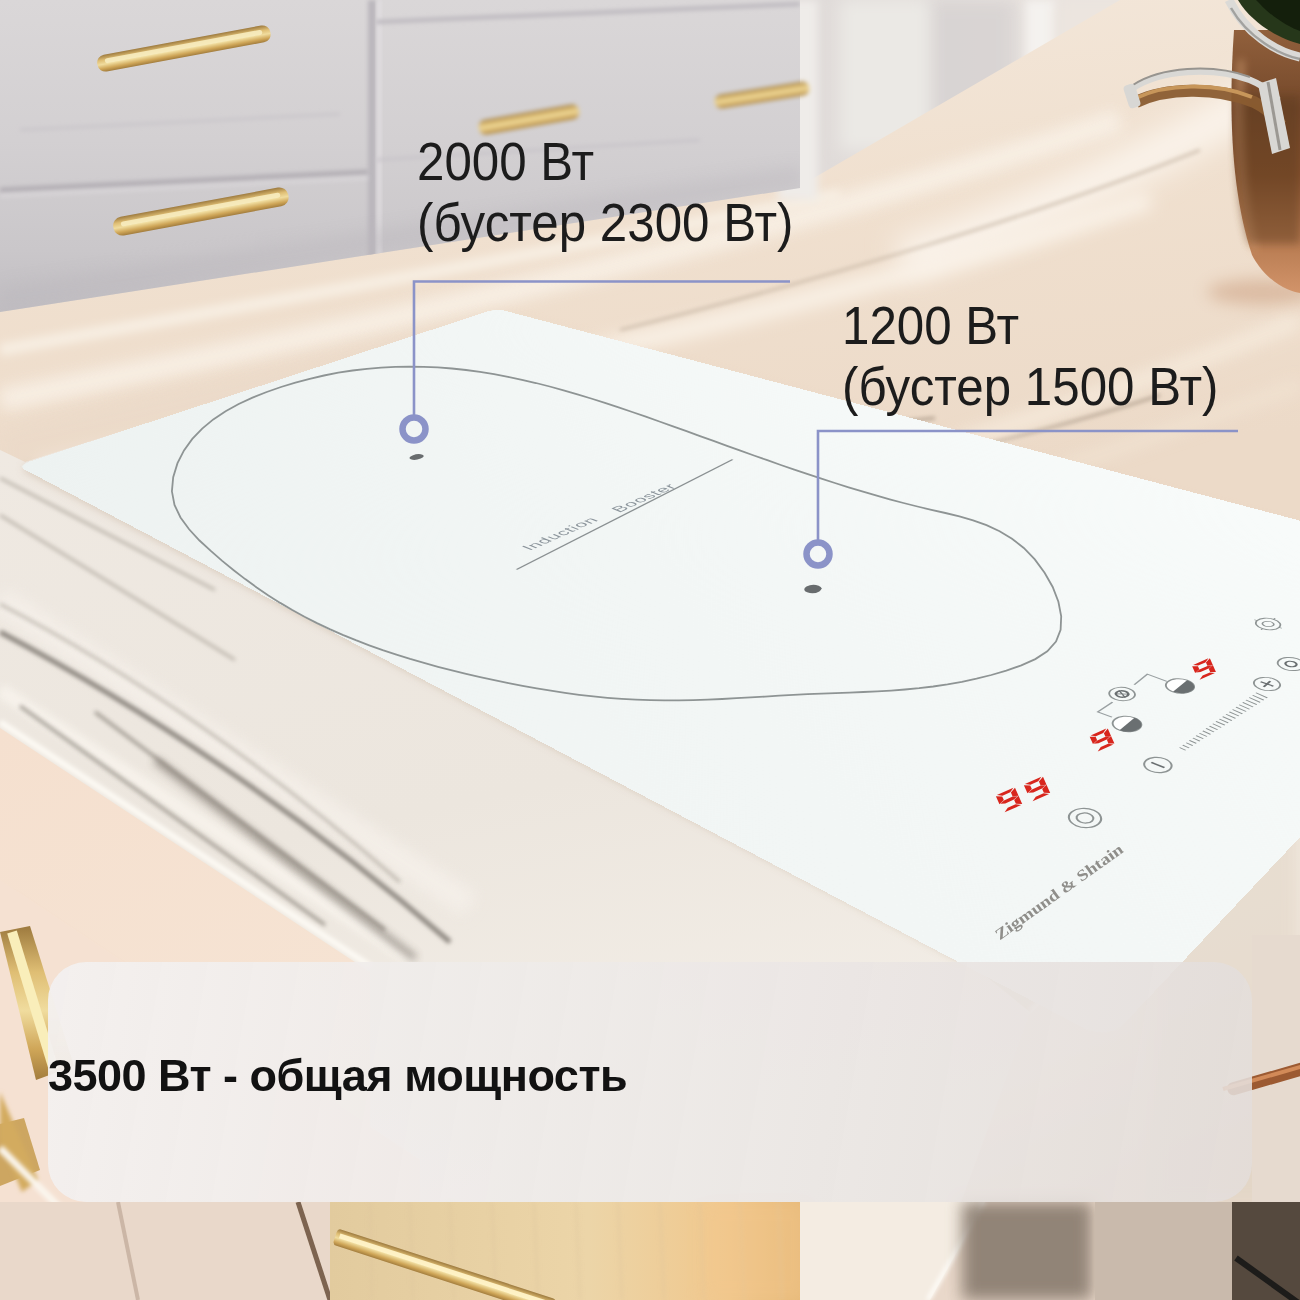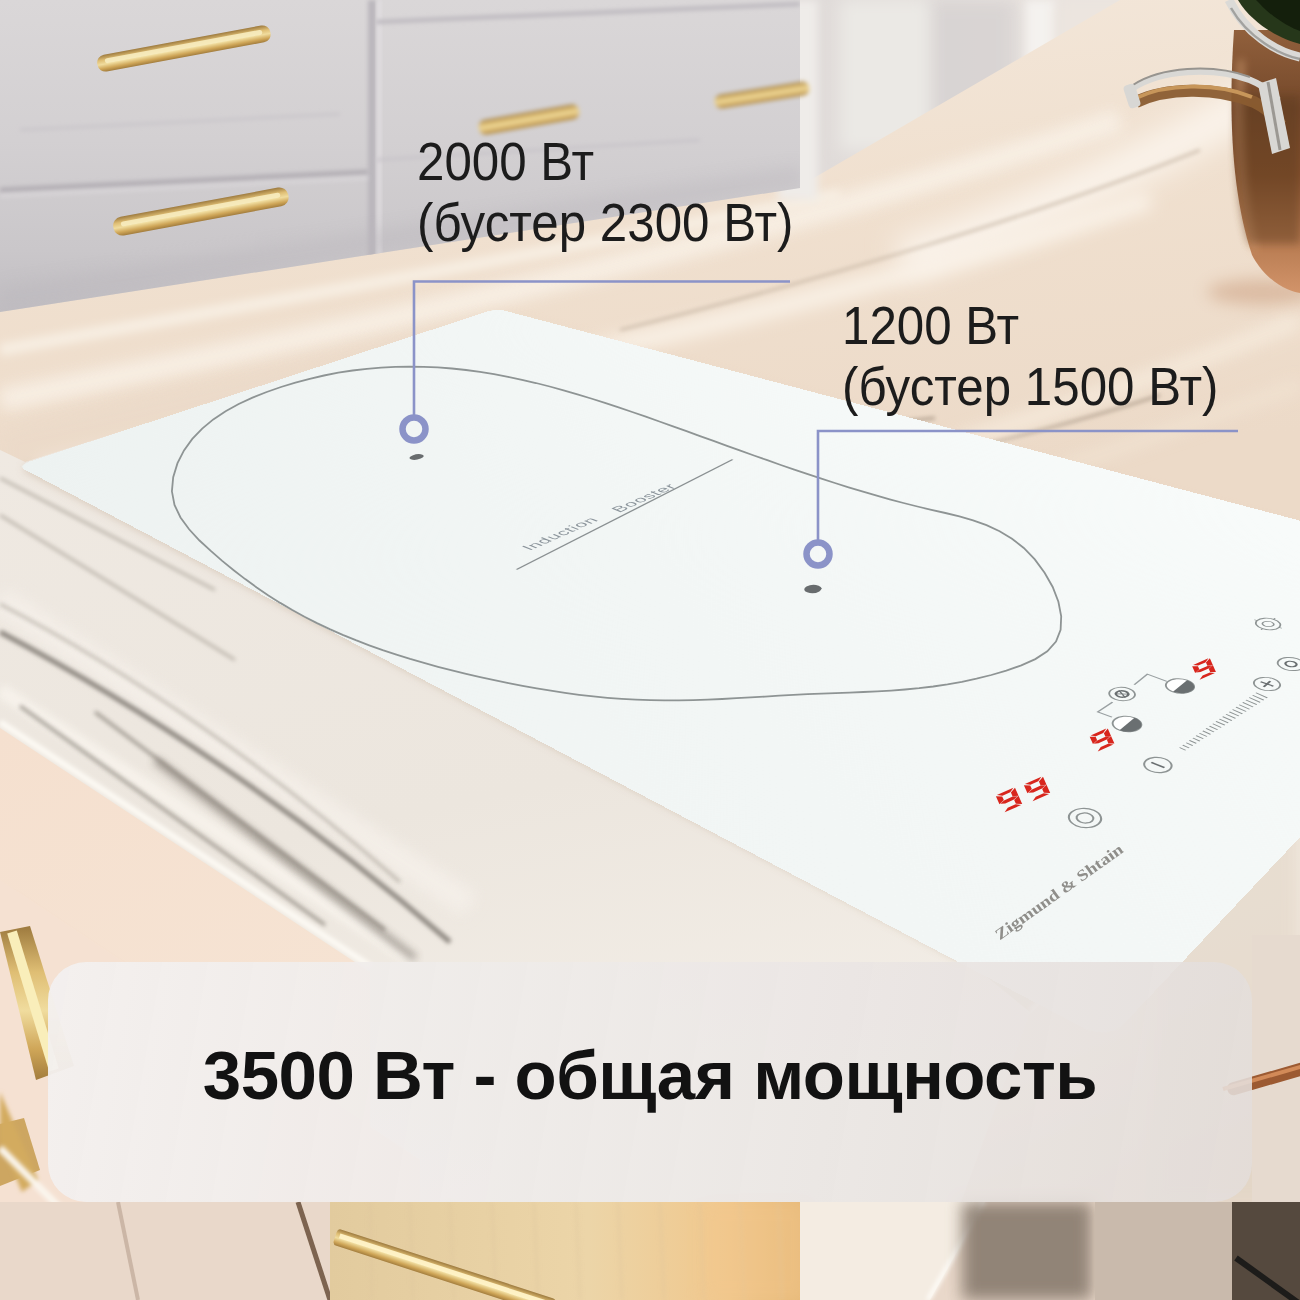--- a/index.html
+++ b/index.html
@@ -3,21 +3,21 @@
 <meta charset="utf-8">
 <style>
 html,body{margin:0;padding:0;background:#efe7de;}
 #stage{position:relative;width:1300px;height:1300px;overflow:hidden;font-family:"Liberation Sans",sans-serif;}
 .abs{position:absolute;}
 #hob{position:absolute;left:0;top:0;width:840px;height:420px;transform-origin:0 0;
 transform:matrix3d(0.468397,0.045321,0,-0.00044172,-1.128521,0.146184,0,-0.00047416,0,0,1,0,494.0000,311.0000,0,1);}
 .callout{position:absolute;color:#1c1c1c;font-size:53px;line-height:61px;letter-spacing:0;white-space:nowrap;transform:scaleX(0.93);transform-origin:0 0;}
 #banner{position:absolute;left:48px;top:962px;width:1204px;height:240px;border-radius:38px;
 background:linear-gradient(100deg, rgba(243,240,239,0.96) 0%, rgba(236,232,230,0.9) 55%, rgba(227,221,218,0.88) 100%);}
-#banner span{position:absolute;left:0;right:0;top:80px;text-align:center;font-weight:bold;font-size:69px;line-height:68px;letter-spacing:-0.5px;color:#121212;white-space:nowrap;}
+#banner span{position:absolute;left:0;right:0;top:80px;font-weight:bold;font-size:45px;line-height:68px;letter-spacing:-0.5px;color:#121212;white-space:nowrap;}
 </style>
 </head>
 <body>
 <div id="stage">
 
 <svg class="abs" style="left:0;top:0" width="1300" height="1300" viewBox="0 0 1300 1300">
 <defs>
 <linearGradient id="gcab" x1="0" y1="0" x2="0" y2="1">
 <stop offset="0" stop-color="#dad7d8"></stop>
           <stop offset="0.45" stop-color="#d3d0d2"></stop>

